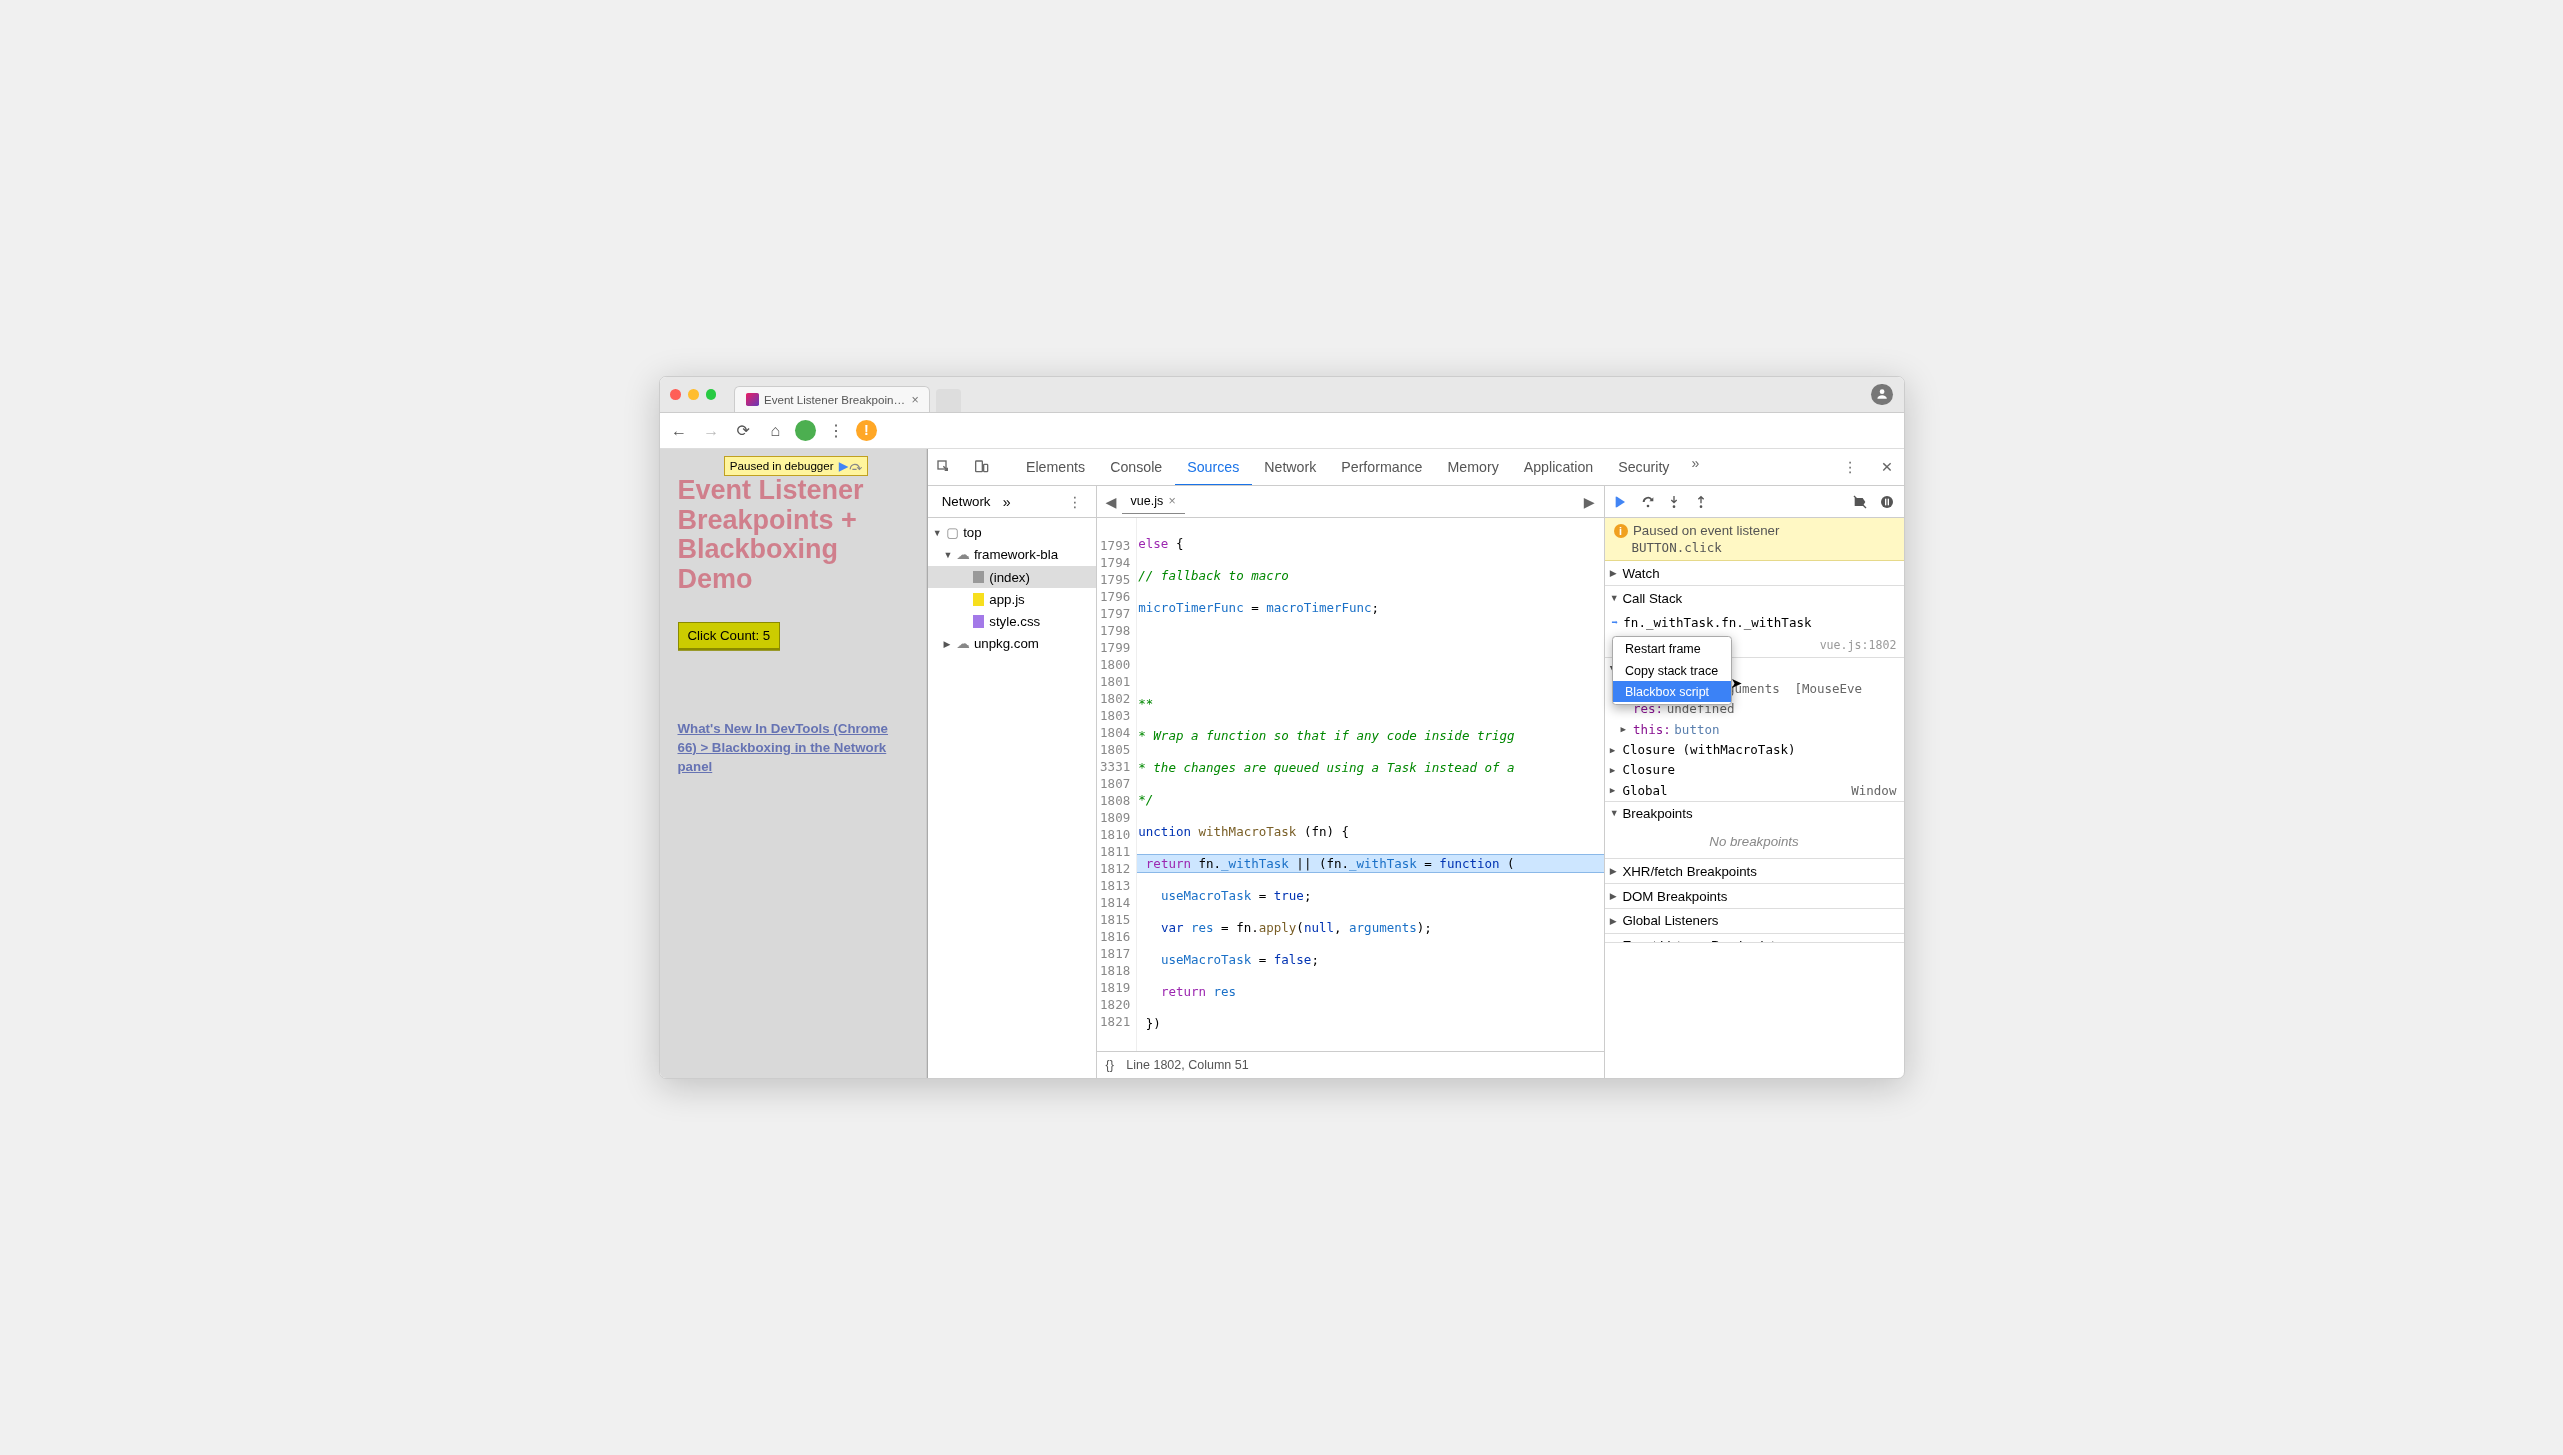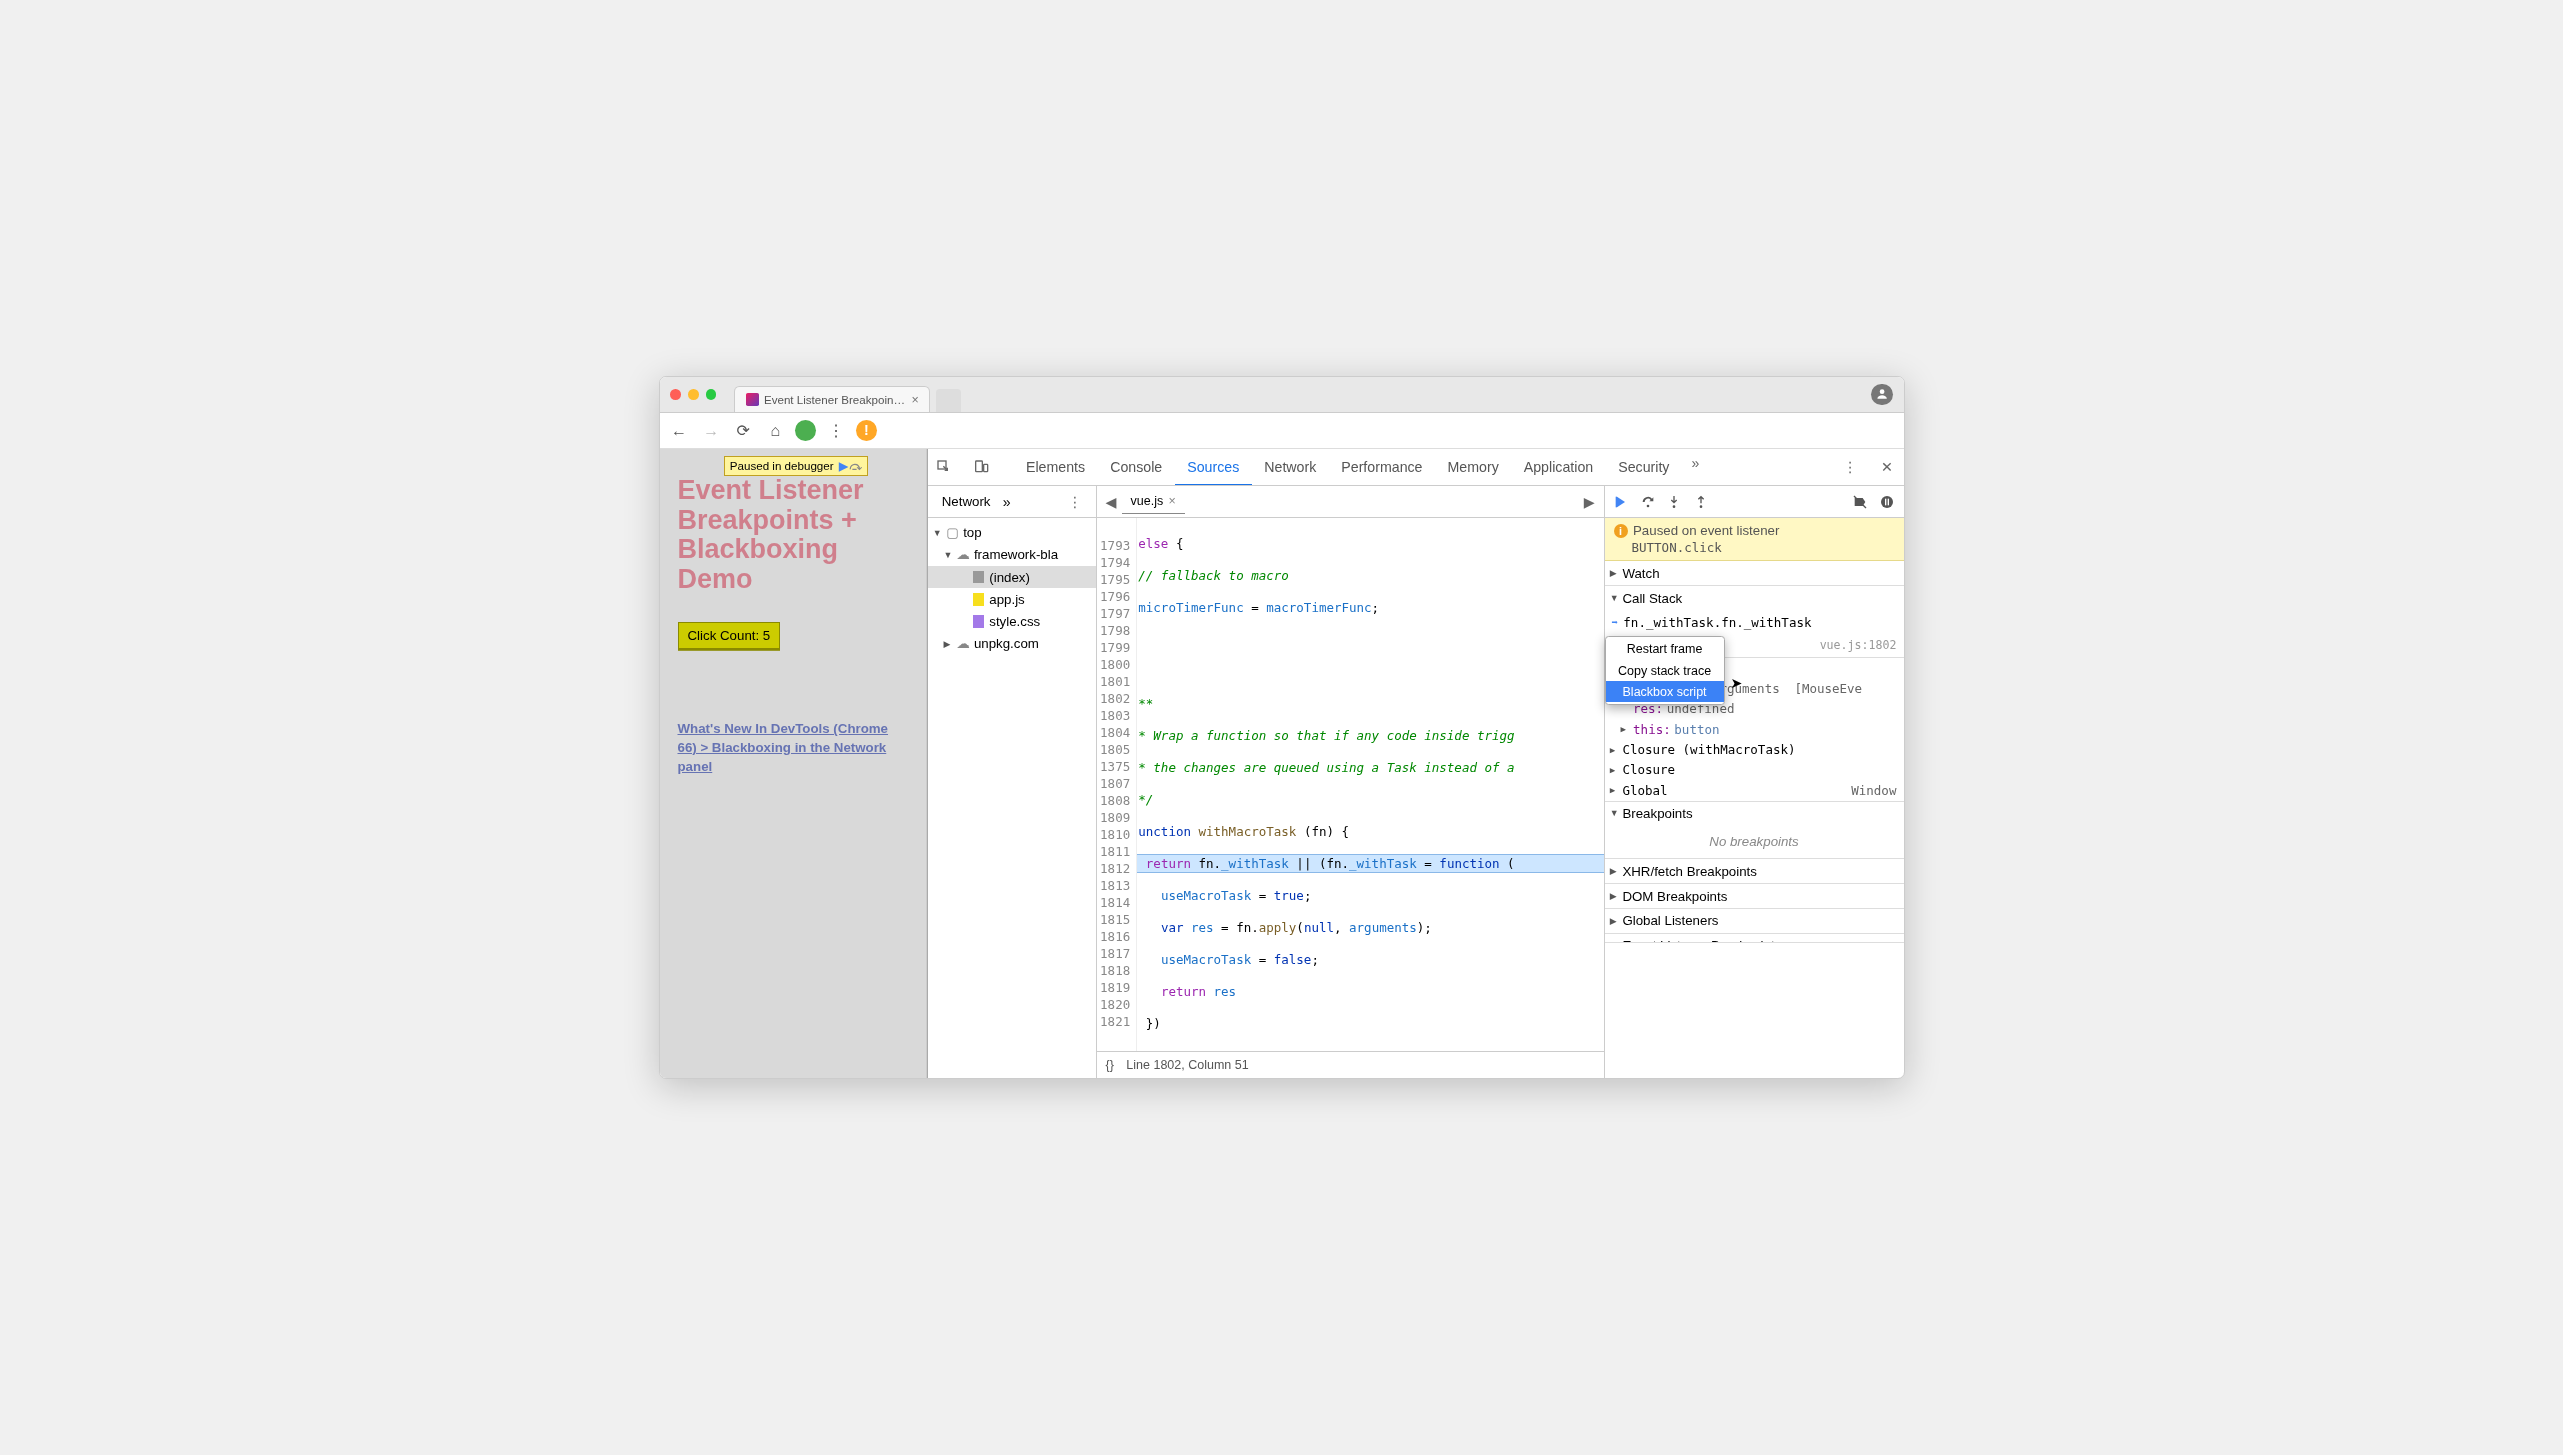--- a/index.html
+++ b/index.html
@@ -272,21 +272,21 @@
               <div>1796</div>
               <div>1797</div>
               <div>1798</div>
               <div>1799</div>
               <div>1800</div>
               <div>1801</div>
               <div>1802</div>
               <div>1803</div>
               <div>1804</div>
               <div>1805</div>
-              <div>1375</div>
+              <div>3331</div>
               <div>1807</div>
               <div>1808</div>
               <div>1809</div>
               <div>1810</div>
               <div>1811</div>
               <div>1812</div>
               <div>1813</div>
               <div>1814</div>
               <div>1815</div>
               <div>1816</div>
@@ -463,21 +463,21 @@
                 <span class="section-title">Global Listeners</span>
               </div>
           </div>
           <div class="section" style="overflow:hidden;max-height:9px">
             <div class="section-header">
                 <span class="section-arrow">▶</span>
                 <span class="section-title">Event Listener Breakpoints</span>
               </div>
           </div>
 
-          <div class="context-menu" style="top:150px; left:0;text-align:center;">
+          <div class="context-menu" style="top:150px; left:7px;">
             <div class="ctx-item">Restart frame</div>
             <div class="ctx-item">Copy stack trace</div>
             <div class="ctx-item highlighted">Blackbox script</div>
           </div>
           <div class="cursor-arrow" style="top:189px;left:126px;">➤</div>
         </div>
       </div>
     </div>
   </div>
 </div>

